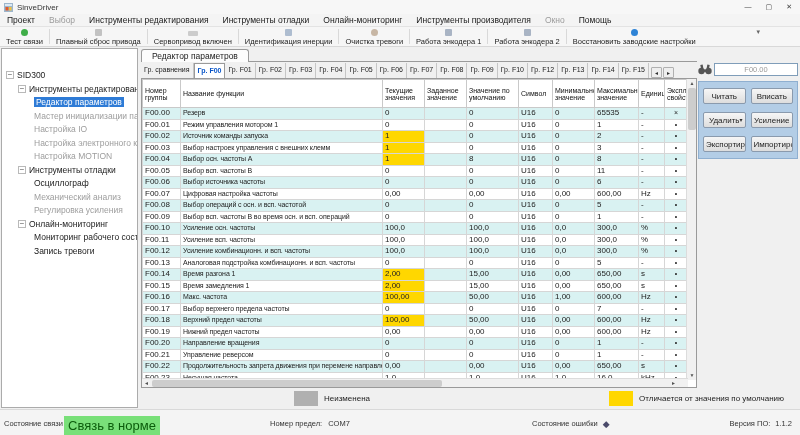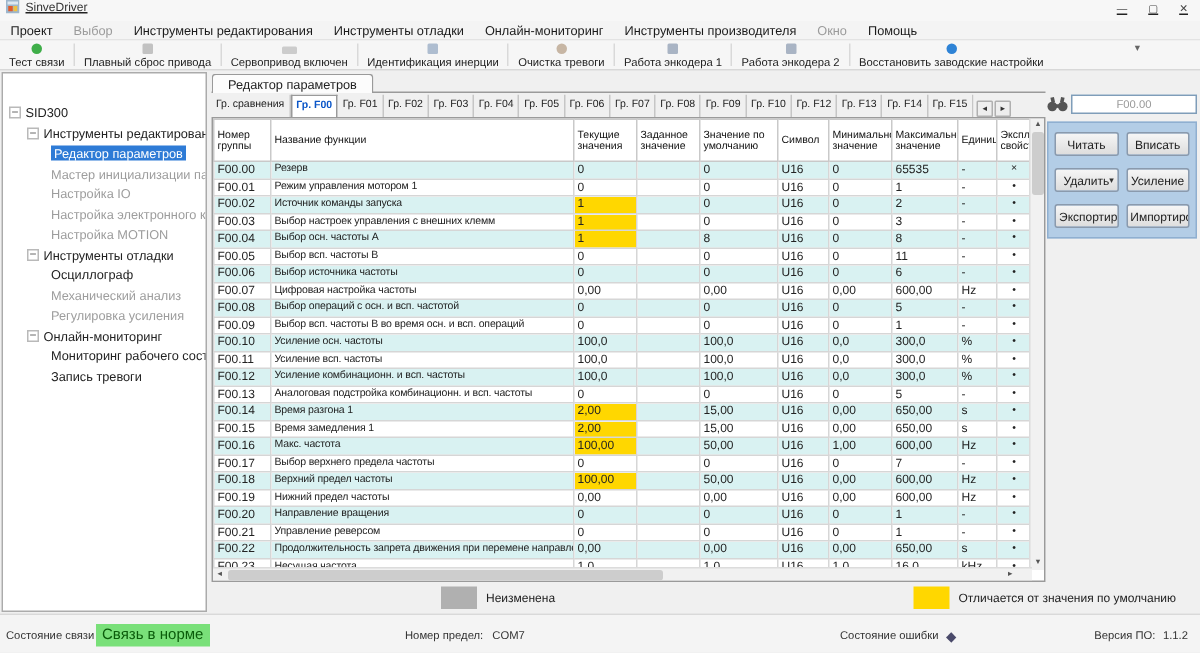--- a/index.html
+++ b/index.html
@@ -1,21 +1,21 @@
 <!DOCTYPE html>
 <html><head>
 <meta charset="utf-8">
 <style>
   *{margin:0;padding:0;box-sizing:border-box;}
   html,body{width:800px;height:435px;overflow:hidden;}
   body{font-family:"Liberation Sans",sans-serif;background:#f0f0f0;color:#222;}
   .window{width:800px;height:435px;display:flex;flex-direction:column;background:#f0f0f0;}
 
   
-  .titlebar{height:14px;background:#f7f7f7;display:flex;padding:0 4px;flex:none;text-decoration:underline;}
+  .titlebar{height:14px;background:#f7f7f7;display:flex;align-items:center;padding:0 4px;flex:none;}
   .app-icon{width:9px;height:9px;margin-right:4px;flex:none;}
   .title{font-size:8px;color:#333;}
   .winctl{margin-left:auto;display:flex;gap:14px;padding-right:4px;}
   .wbtn{font-size:7px;color:#444;cursor:default;line-height:14px;}
 
   
   .menubar{height:13px;background:#f4f4f4;display:flex;align-items:center;border-bottom:1px solid #e3e3e3;flex:none;}
   .mi{font-size:8.5px;padding:0 7px;color:#1a1a1a;line-height:13px;}
   .mi.dis{color:#9b9b9b;}
 
@@ -86,24 +86,24 @@
   .sw{position:absolute;top:2px;width:24px;height:15px;}
   .sw.gray{left:153px;background:#b0b0b0;}
   .sw.yellow{left:468px;background:#ffd700;}
   .lgtext{position:absolute;top:5px;font-size:8px;color:#222;}
   .lgtext.t1{left:183px;}
   .lgtext.t2{left:498px;}
 
   
   .statusbar{height:26px;background:#f4f4f4;border-top:1px solid #d9d9d9;position:relative;flex:none;font-size:7.5px;color:#333;}
   .sb-conn-label{position:absolute;left:4px;top:9px;}
-  .sb-badge{position:absolute;left:64px;top:6px;background:#79e079;color:#0b5c0b;padding:2px 4px;font-size:10px;}
+  .sb-badge{position:absolute;left:64px;top:6px;background:#79e079;color:#0b5c0b;padding:2px 4px;font-size:13px;}
   .sb-port{position:absolute;left:270px;top:9px;}
   .sb-port b{font-weight:normal;margin-left:6px;}
-  .sb-err{position:absolute;left:560px;top:9px;}
+  .sb-err{position:absolute;left:532px;top:9px;}
   .sb-diamond{display:inline-block;margin-left:5px;color:#4a4a6a;font-size:9px;vertical-align:-1px;}
   .sb-ver{position:absolute;right:8px;top:9px;}
   .sb-ver b{font-weight:normal;margin-left:5px;}
 </style>
 </head>
 <body>
 
 <div class="window">
 
   <div class="titlebar">

